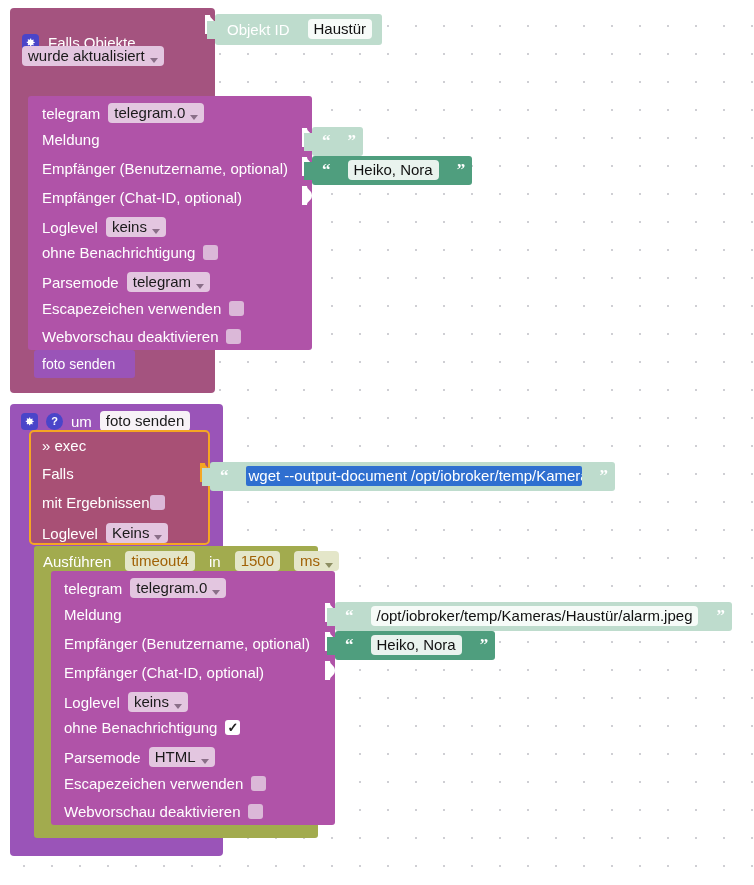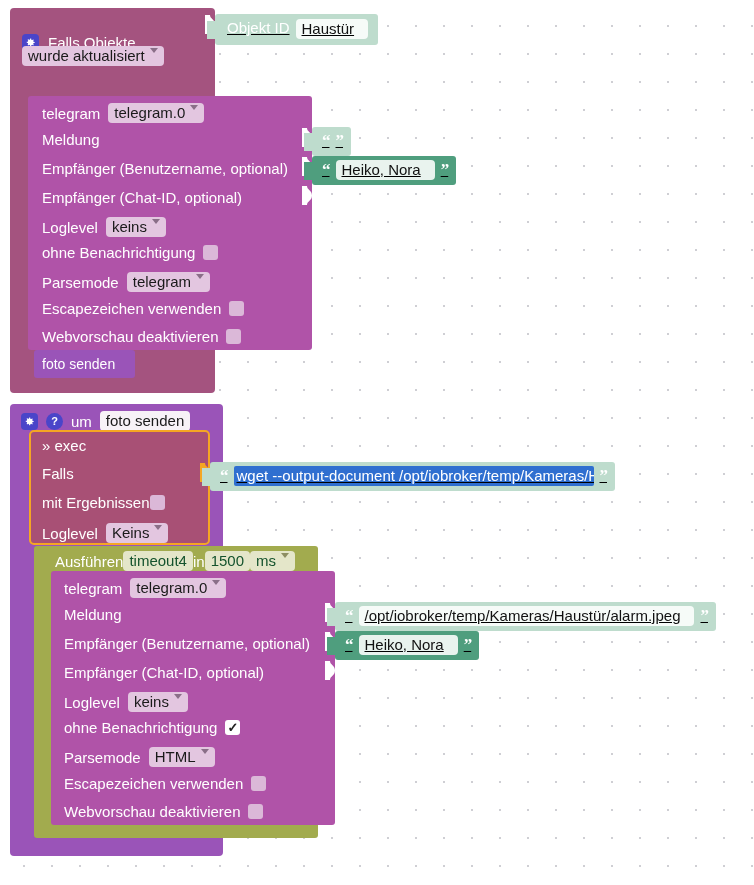--- a/index.html
+++ b/index.html
@@ -32,24 +32,24 @@
     line-height: 1;
   }
 
   .field {
     background: #e3c6e0;
     color: #1a1a1a;
     border-radius: 4px;
     padding: 2px 6px 3px 6px;
     font-size: 15px;
     display: inline-flex;
-    align-items: flex-start;
+    align-items: flex-end;
     gap: 5px;
   }
-  .field.olive { background: #e4e6c9; color: #14532d; }
+  .field.olive { background: #e4e6c9; color: #a16207; }
   .field.white { background: #f7f2f7; }
 
   .caret {
     width: 0; height: 0;
     border-left: 4px solid transparent;
     border-right: 4px solid transparent;
     border-top: 5px solid #8a6f88;
     display: inline-block;
   }
   .caret.olive { border-top-color: #8d8e62; }
@@ -103,38 +103,38 @@
     position: absolute;
     width: 10px; height: 19px;
     background: #ffffff;
     clip-path: path("M0,0 L5,0 C5,4 10,4 10,9.5 C10,15 5,15 5,19 L0,19 Z");
   }
 
   
   .valblk {
     position: absolute;
     display: flex;
-    gap: 6px;
+    align-items: center;
+    gap: 18px;
     padding: 4px 8px 5px 10px;
     border-radius: 3px;
     font-size: 15px;
-    text-decoration: underline;
   }
   .valblk .q {
     color: #ffffff;
     font-size: 17px;
     font-weight: bold;
     letter-spacing: -1px;
     font-family: "Liberation Serif", serif;
   }
   .valblk .txt {
     background: #f6fbf8;
     color: #111;
     border-radius: 4px;
-    padding: 1px 14px 2px 6px;
+    padding: 1px 6px 2px 6px;
     font-size: 15px;
   }
   .mintblk  { background: #bedccd; }
   .greenblk { background: #4f9e7e; }
   .greenblk .txt { background: #e9f3ee; }
 
   
   .sel {
     background: #2f6fd0;
     color: #ffffff;
@@ -275,21 +275,21 @@
   <div class="blk row" style="left:42px; top:523px; gap:8px;">
     <span>Loglevel</span>
     <span class="field">
       <span>Keins</span>
       <span class="caret"></span>
     </span>
   </div>
 
   <div class="blk" style="left:34px; top:546px; width:284px; height:292px; background:#a2ab4e; border-radius:3px;">
   </div>
-  <div class="blk row" style="left:43px; top:551px; gap:0;margin-left:12px;">
+  <div class="blk row" style="left:43px; top:551px; gap:14px;">
     <span>Ausführen</span>
     <span class="field olive">timeout4</span>
     <span>in</span>
     <span class="field olive">1500</span>
     <span class="field olive">
       <span>ms</span>
       <span class="caret olive"></span>
     </span>
   </div>
 

